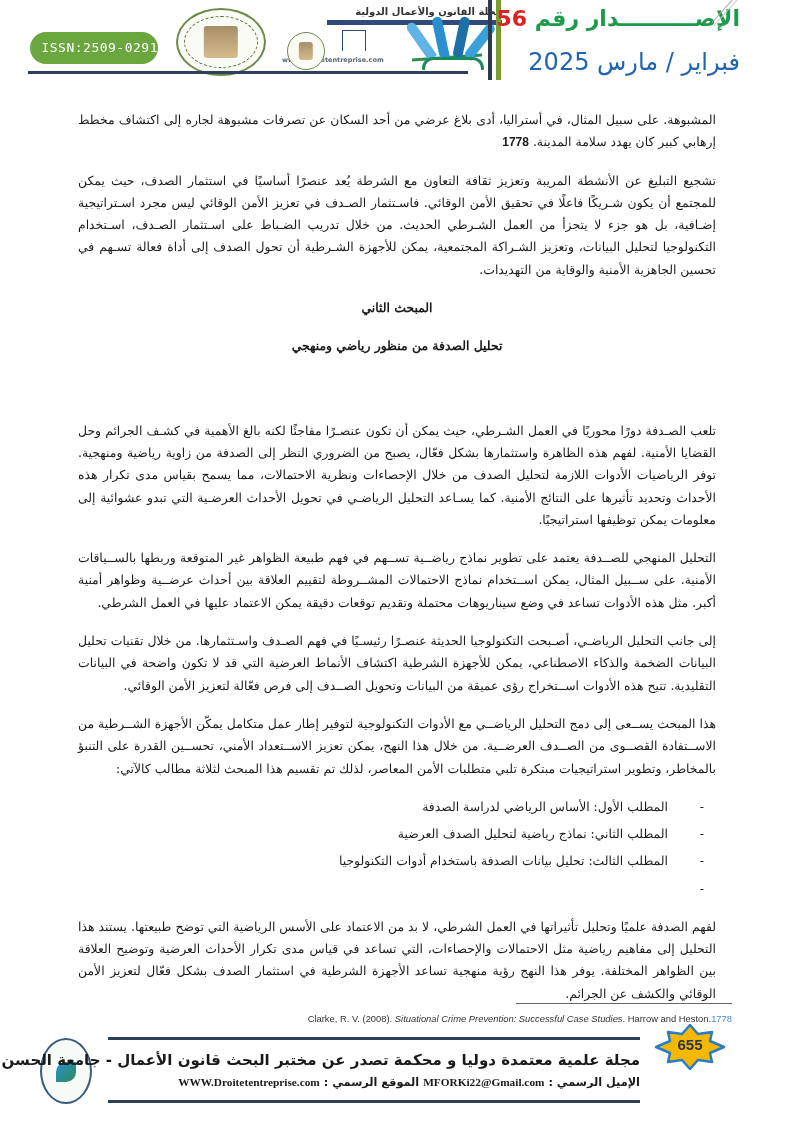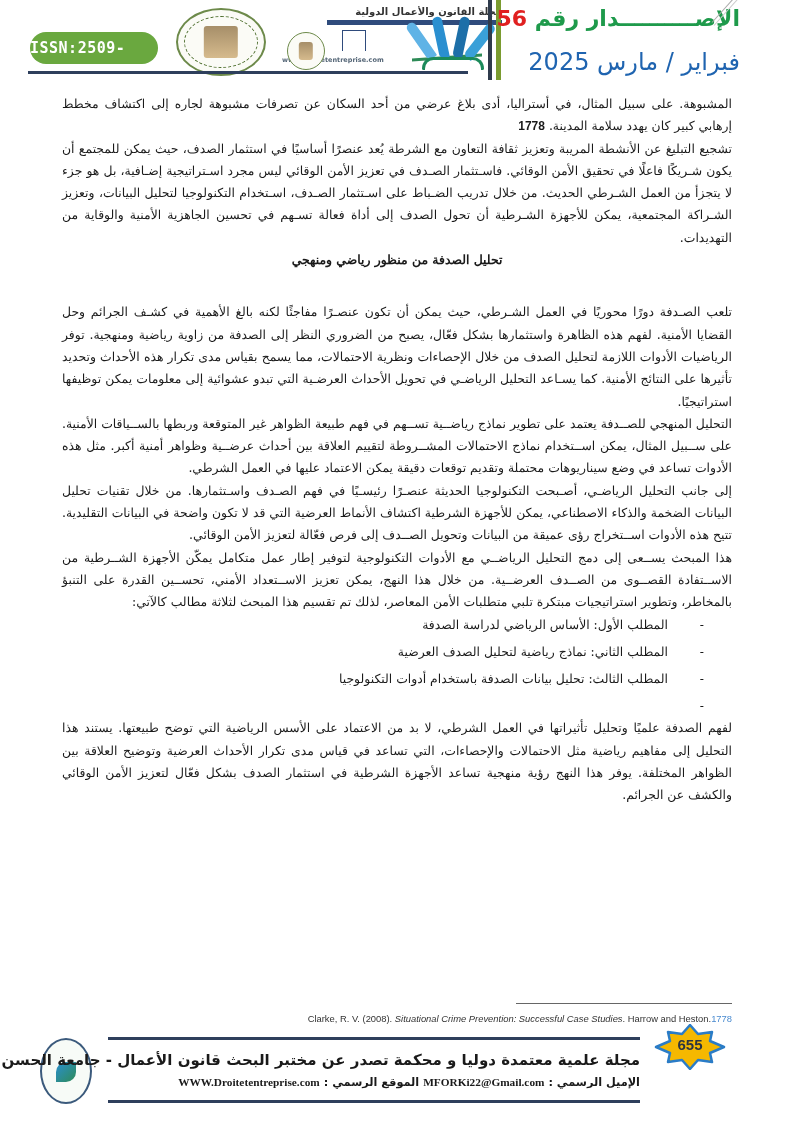--- a/index.html
+++ b/index.html
@@ -3,22 +3,22 @@
 <meta charset="utf-8">
 <style>
   html, body { margin: 0; padding: 0; background: #ffffff; }
   body { width: 794px; height: 1123px; position: relative; overflow: hidden;
          font-family: "DejaVu Sans", "Liberation Sans", sans-serif; color: #1a1a1a; }
 
   
   .header { position: absolute; left: 0; top: 0; width: 794px; height: 80px; direction: ltr; }
   .issn { position: absolute; left: 30px; top: 32px; width: 128px; height: 32px;
           background: #6aa83f; border-radius: 16px; color: #fff;
-          font-family: "DejaVu Sans Mono", "Liberation Mono", monospace; font-weight: bold;
-          font-size: 15px; line-height: 32px; text-align: left; letter-spacing: 0.5px; }
+          font-family: "DejaVu Sans Mono", "Liberation Mono", monospace; font-weight: normal;
+          font-size: 13px; line-height: 32px; text-align: right; letter-spacing: 0.5px; }
   .seal { position: absolute; border-radius: 50%; border: 2px solid #6d8a4a; background: #fbfbf6; }
   .seal1 { left: 176px; top: 8px; width: 86px; height: 64px; }
   .seal2 { left: 287px; top: 32px; width: 36px; height: 36px; border-width: 1.5px; }
   .seal .inner { position: absolute; left: 50%; top: 50%; width: 40%; height: 50%; transform: translate(-50%,-50%);
                  border-radius: 3px; background: linear-gradient(#8a6a3a,#c9a56a); opacity: .75; }
   .seal .ring { position: absolute; inset: 6px; border: 1px dashed #4e6f2e; border-radius: 50%; }
   .journal-logo { position: absolute; left: 282px; top: 6px; width: 220px; height: 62px; }
   .jl-title { position: absolute; right: 0; top: 0; width: 170px; font-size: 10px; color: #333; font-weight: bold; text-align: right; direction: rtl; white-space: nowrap; overflow: hidden; }
   .jl-bar { position: absolute; left: 45px; top: 14px; width: 175px; height: 5px; background: #2f4b7c; }
   .jl-url { position: absolute; left: 0; top: 50px; font-size: 6.5px; color: #567; font-weight: bold; }
@@ -34,21 +34,21 @@
   .issue-line .num { color: #e02020; }
   .date-line { position: absolute; left: 508px; top: 48px; width: 232px; text-align: right; direction: rtl;
                font-size: 24px; font-weight: normal; color: #1f64b0; white-space: nowrap; }
   .diag { position: absolute; left: 712px; top: 22px; width: 60px; height: 1px; background: #aaa; transform: rotate(-48deg); transform-origin: left; }
   .diag2 { top: 25px; left: 714px; background: #ccc; }
   .head-rule { position: absolute; left: 28px; top: 71px; width: 440px; height: 3px; background: #2e3f5c; }
 
   
   .content { position: absolute; left: 62px; top: 93px; width: 670px; direction: rtl; text-align: justify;
              font-family: "DejaVu Serif", "Liberation Serif", serif; font-size: 12.4px; line-height: 22.3px; }
-  .content p { margin: 0; text-align-last: right; }
+  .content p { margin: 16px; text-align-last: right; }
   .content .ref { font-family: "Liberation Sans", sans-serif; font-weight: bold; font-size: 12px; }
   .sec-title { text-align: center !important; text-align-last: center !important; font-weight: bold; }
   .gap { height: 22px; }
   .sub-list { list-style: none; margin: 0; padding: 0 28px 0 0; }
   .sub-list li { position: relative; padding-right: 36px; }
   .sub-list li .dash { position: absolute; right: 0; top: 0; }
   .matlab-title { font-weight: bold; }
 
   
   .fn-rule { position: absolute; left: 516px; top: 1003px; width: 216px; height: 1px; background: #666; }
@@ -116,20 +116,21 @@
   <div class="head-rule"></div>
 </div>
 
 <div class="content">
   <p>
     <span>المشبوهة. على سبيل المثال، في أستراليا، أدى بلاغ عرضي من أحد السكان عن تصرفات مشبوهة لجاره إلى اكتشاف مخطط إرهابي كبير كان يهدد سلامة المدينة.</span>
     <span class="ref">1778</span>
   </p>
   <p>تشجيع التبليغ عن الأنشطة المريبة وتعزيز ثقافة التعاون مع الشرطة يُعد عنصرًا أساسيًا في استثمار الصدف، حيث يمكن للمجتمع أن يكون شـريكًا فاعلًا في تحقيق الأمن الوقائي. فاسـتثمار الصـدف في تعزيز الأمن الوقائي ليس مجرد اسـتراتيجية إضـافية، بل هو جزء لا يتجزأ من العمل الشـرطي الحديث. من خلال تدريب الضـباط على اسـتثمار الصـدف، اسـتخدام التكنولوجيا لتحليل البيانات، وتعزيز الشـراكة المجتمعية، يمكن للأجهزة الشـرطية أن تحول الصدف إلى أداة فعالة تسـهم في تحسين الجاهزية الأمنية والوقاية من التهديدات.</p>
 
+  <p class="sec-title" style="margin-top:4px;">المبحث الثاني</p>
   <p class="sec-title">تحليل الصدفة من منظور رياضي ومنهجي</p>
 
   <div class="gap" style="height:30px;"></div>
 
   <p>تلعب الصـدفة دورًا محوريًا في العمل الشـرطي، حيث يمكن أن تكون عنصـرًا مفاجئًا لكنه بالغ الأهمية في كشـف الجرائم وحل القضايا الأمنية. لفهم هذه الظاهرة واستثمارها بشكل فعّال، يصبح من الضروري النظر إلى الصدفة من زاوية رياضية ومنهجية. توفر الرياضيات الأدوات اللازمة لتحليل الصدف من خلال الإحصاءات ونظرية الاحتمالات، مما يسمح بقياس مدى تكرار هذه الأحداث وتحديد تأثيرها على النتائج الأمنية. كما يسـاعد التحليل الرياضـي في تحويل الأحداث العرضـية التي تبدو عشوائية إلى معلومات يمكن توظيفها استراتيجيًا.</p>
   <p>التحليل المنهجي للصــدفة يعتمد على تطوير نماذج رياضــية تســهم في فهم طبيعة الظواهر غير المتوقعة وربطها بالســياقات الأمنية. على ســبيل المثال، يمكن اســتخدام نماذج الاحتمالات المشــروطة لتقييم العلاقة بين أحداث عرضــية وظواهر أمنية أكبر. مثل هذه الأدوات تساعد في وضع سيناريوهات محتملة وتقديم توقعات دقيقة يمكن الاعتماد عليها في العمل الشرطي.</p>
   <p>إلى جانب التحليل الرياضـي، أصـبحت التكنولوجيا الحديثة عنصـرًا رئيسـيًا في فهم الصـدف واسـتثمارها. من خلال تقنيات تحليل البيانات الضخمة والذكاء الاصطناعي، يمكن للأجهزة الشرطية اكتشاف الأنماط العرضية التي قد لا تكون واضحة في البيانات التقليدية. تتيح هذه الأدوات اســتخراج رؤى عميقة من البيانات وتحويل الصــدف إلى فرص فعّالة لتعزيز الأمن الوقائي.</p>
   <p>هذا المبحث يســعى إلى دمج التحليل الرياضــي مع الأدوات التكنولوجية لتوفير إطار عمل متكامل يمكّن الأجهزة الشــرطية من الاســتفادة القصــوى من الصــدف العرضــية. من خلال هذا النهج، يمكن تعزيز الاســتعداد الأمني، تحســين القدرة على التنبؤ بالمخاطر، وتطوير استراتيجيات مبتكرة تلبي متطلبات الأمن المعاصر، لذلك تم تقسيم هذا المبحث لثلاثة مطالب كالآتي:</p>
 
   <ul class="sub-list">

